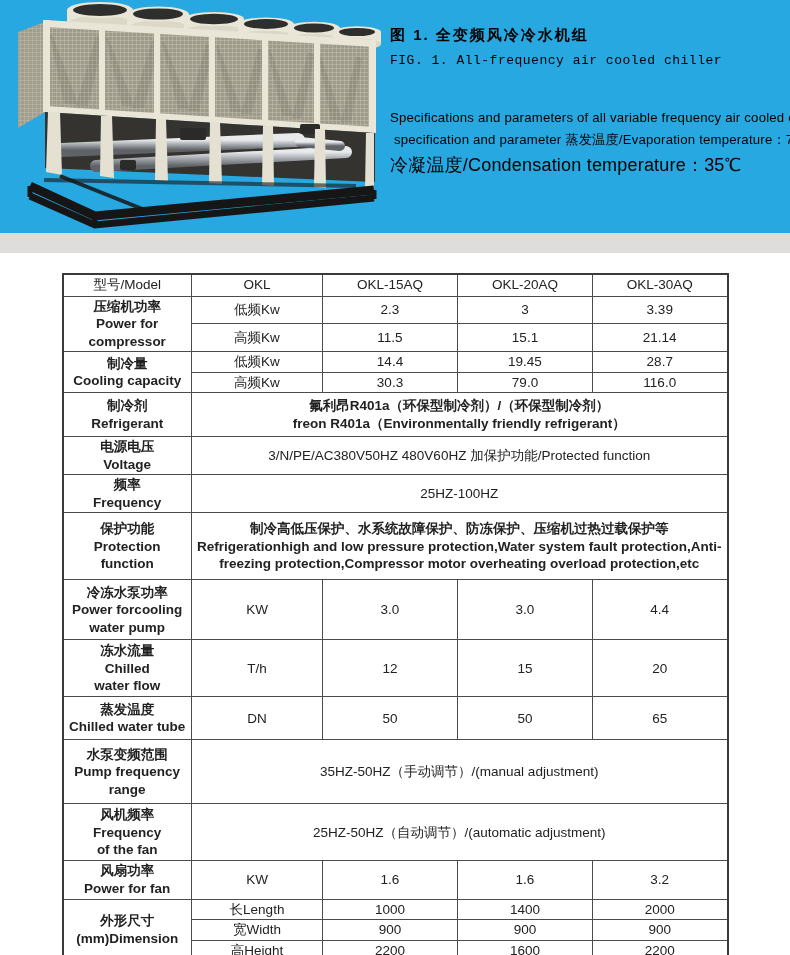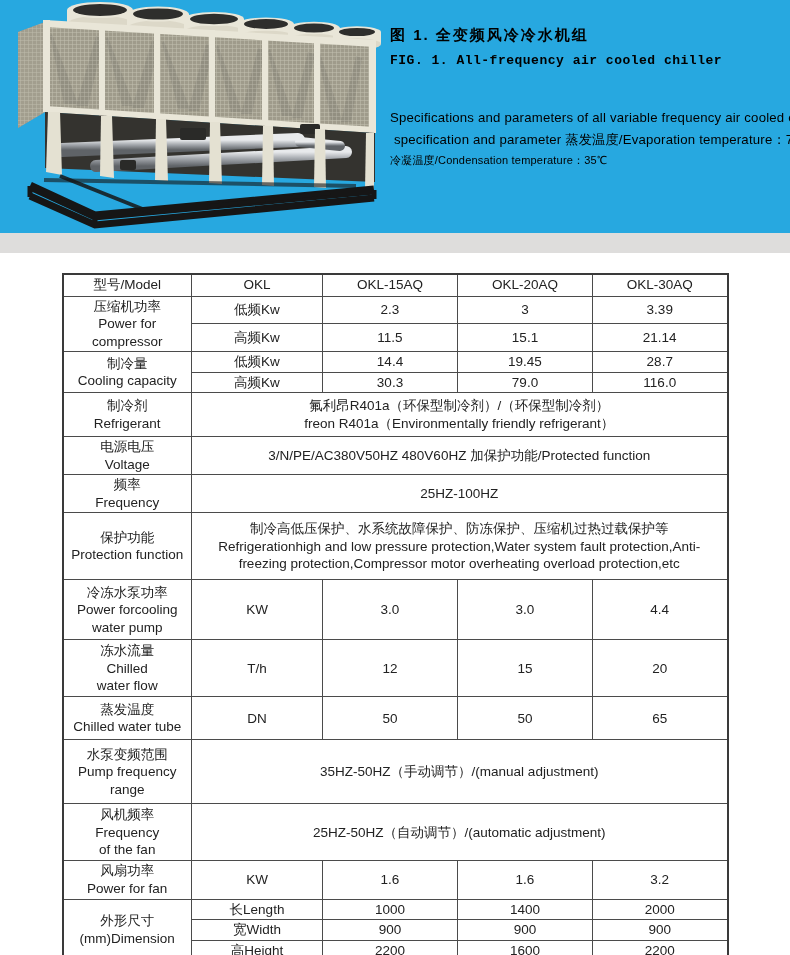--- a/index.html
+++ b/index.html
@@ -4,36 +4,36 @@
 <style>
   * { margin:0; padding:0; box-sizing:border-box; }
   html,body { width:790px; background:#fff; font-family:"Liberation Sans", sans-serif; }
   body { height:955px; overflow:hidden; }
 
   
   .hero { position:relative; width:790px; height:233px; background:#27a8e0; overflow:hidden; }
   .hero-photo { position:absolute; left:0; top:0; width:395px; height:233px; }
   .hero-text { position:absolute; left:388px; top:0; width:400px; height:233px; color:#000000; }
   .fig-cn  { position:absolute; left:2px; top:26px; font-size:15px; font-weight:bold; letter-spacing:2px; white-space:nowrap; }
-  .fig-en  { position:absolute; left:2px; top:53px; font-size:13px; font-weight:bold; font-family:"Liberation Mono", monospace; letter-spacing:0.5px; white-space:nowrap; }
+  .fig-en  { position:absolute; left:2px; top:53px; font-size:13px; font-weight:normal; font-family:"Liberation Mono", monospace; letter-spacing:0.5px; white-space:nowrap; }
   .title-cn{ position:absolute; left:2px; top:76px; font-size:23px; font-weight:bold; letter-spacing:1px; white-space:nowrap; }
   .sub1 { position:absolute; left:2px; top:110px; font-size:13.2px; white-space:nowrap; letter-spacing:0.2px; }
   .sub2 { position:absolute; left:6px; top:131px; font-size:13.2px; white-space:nowrap; letter-spacing:0.2px; }
-  .sub3 { position:absolute; left:2px; top:153px; font-size:11px; white-space:nowrap; letter-spacing:0.2px; }
+  .sub3 { position:absolute; left:2px; top:153px; font-size:18px; white-space:nowrap; letter-spacing:0.2px; }
 
   .gray-band { width:790px; height:20px; background:#dedddc; }
 
   
   .table-wrap { width:790px; padding-top:20px; }
   table.spec { width:665px; margin:0 auto; border-collapse:collapse; table-layout:fixed;
                border:2px solid #3a3a3a; color:#222; }
   table.spec td { border:1px solid #4b4b4b; text-align:center; vertical-align:middle;
                   font-size:13.5px; line-height:1.3; padding:1px 3px; }
   td.lbl { font-size:13px; }
-  td.lbl span, td.wide span { display:block; }
+  td.lbl span, td.wide span { display:block;font-weight:bold; }
   tr.h22{height:22px} tr.h18{height:18px} tr.h44{height:44px} tr.h37{height:37px}
   tr.h67{height:67px} tr.h60{height:60px} tr.h57{height:57px} tr.h43{height:43px}
   tr.h64{height:64px}
   td.wide { font-size:13.2px; }
 </style>
 </head>
 <body>
 
 <div class="hero">
 

